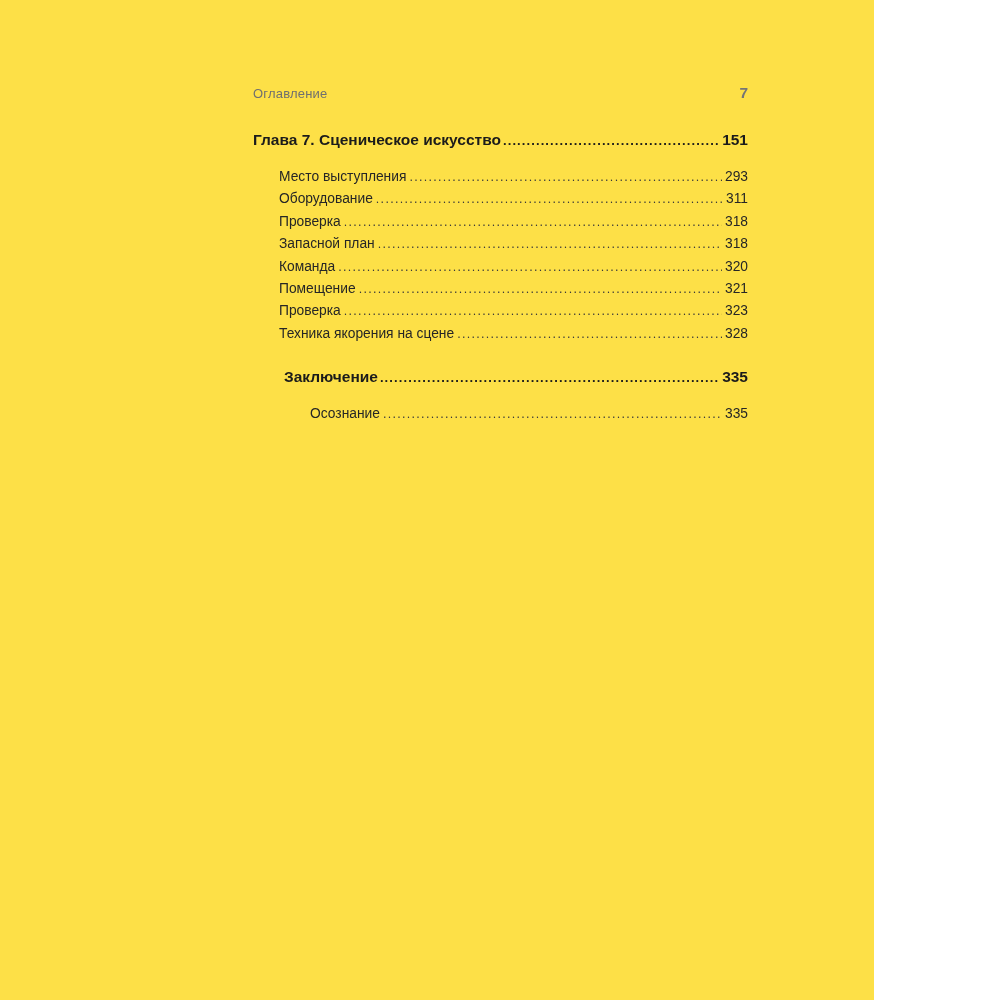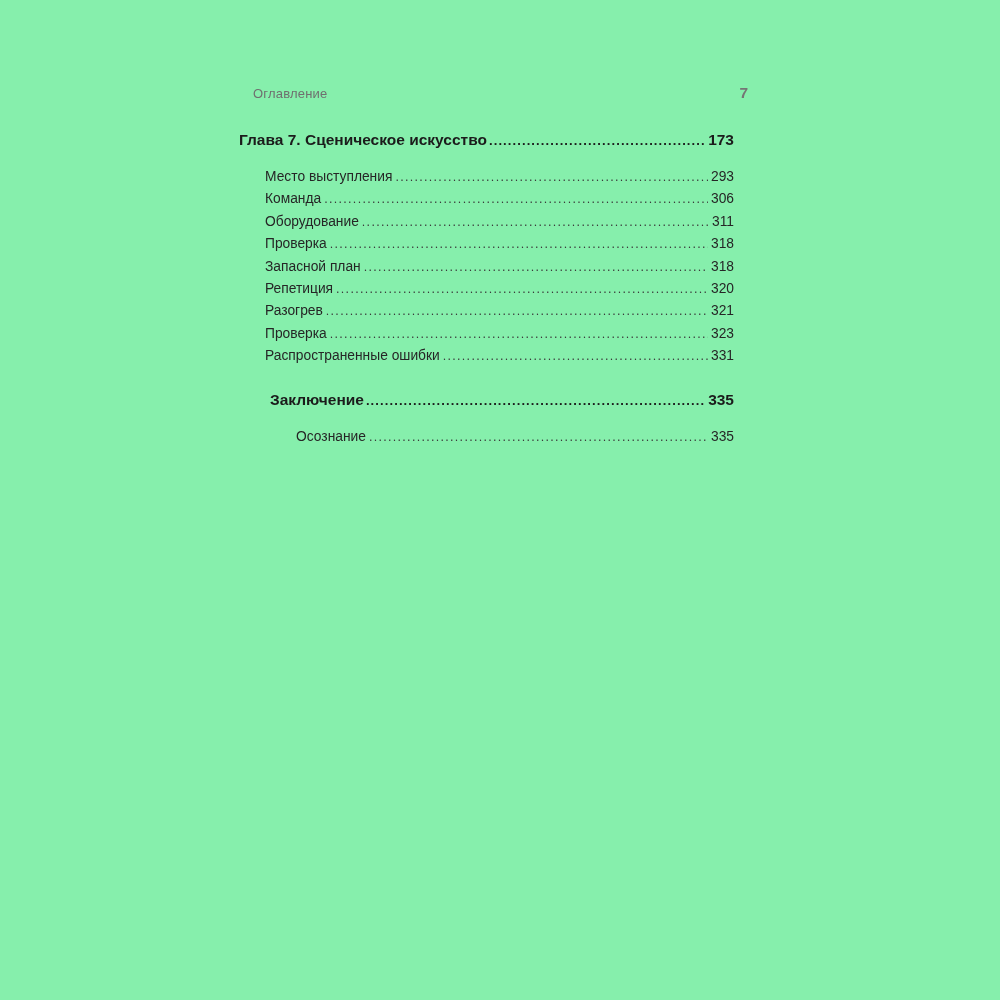--- a/index.html
+++ b/index.html
@@ -1,27 +1,27 @@
 <!DOCTYPE html>
 <html><head>
 <meta charset="utf-8">
 <style>
   * { margin: 0; padding: 0; box-sizing: border-box; }
   html, body { width: 1000px; height: 1000px; background: #ffffff; overflow: hidden;
     font-family: "Liberation Sans", "DejaVu Sans", sans-serif; }
-  .page { position: relative; width: 1000px; height: 1000px; background: #86efac; }
+  .page { position: relative; width: 874px; height: 1000px; background: #fde047; }
 
   .page-header {
     position: absolute; left: 253px; top: 84px; width: 495px;
     display: flex; justify-content: space-between; align-items: baseline;
   }
   .running-title { font-size: 13px; color: #6f6f6f; letter-spacing: 0.2px; }
   .page-number { font-size: 15.5px; font-weight: bold; color: #757575; }
 
-  .toc { position: absolute; left: 239px; top: 131px; width: 495px; }
+  .toc { position: absolute; left: 253px; top: 131px; width: 495px; }
 
   .toc-row { display: flex; align-items: baseline; width: 100%; }
   .toc-row .label { white-space: nowrap; }
   .toc-row .dots {
     flex: 1 1 auto; overflow: hidden; white-space: nowrap;
     margin: 0 3px; color: #3a3a3a;
   }
   .toc-row .dots::after {
     content: "..................................................................................................................................................................................................";
     letter-spacing: 1.3px; font-size: 12.5px;
@@ -50,35 +50,30 @@
   <div class="page-header">
     <span class="running-title">Оглавление</span>
     <span class="page-number">7</span>
   </div>
 
   <div class="toc" id="toc">
   <section class="toc-section">
     <div class="toc-row heading-row">
       <span class="label">Глава 7. Сценическое искусство</span>
       <span class="dots"></span>
-      <span class="pageno">173</span>
+      <span class="pageno">151</span>
     </div>
     <div class="entries">
   <div class="toc-row entry-row">
     <span class="label">Место выступления</span>
     <span class="dots"></span>
     <span class="pageno">293</span>
   </div>
 
 
-  <div class="toc-row entry-row">
-    <span class="label">Команда</span>
-    <span class="dots"></span>
-    <span class="pageno">306</span>
-  </div>
 
 
   <div class="toc-row entry-row">
     <span class="label">Оборудование</span>
     <span class="dots"></span>
     <span class="pageno">311</span>
   </div>
 
   <div class="toc-row entry-row">
     <span class="label">Проверка</span>
@@ -86,44 +81,44 @@
     <span class="pageno">318</span>
   </div>
 
   <div class="toc-row entry-row">
     <span class="label">Запасной план</span>
     <span class="dots"></span>
     <span class="pageno">318</span>
   </div>
 
   <div class="toc-row entry-row">
-    <span class="label">Репетиция</span>
+    <span class="label">Команда</span>
     <span class="dots"></span>
     <span class="pageno">320</span>
   </div>
 
   <div class="toc-row entry-row">
-    <span class="label">Разогрев</span>
+    <span class="label">Помещение</span>
     <span class="dots"></span>
     <span class="pageno">321</span>
   </div>
 
   <div class="toc-row entry-row">
     <span class="label">Проверка</span>
     <span class="dots"></span>
     <span class="pageno">323</span>
   </div>
 
 
+  <div class="toc-row entry-row">
+    <span class="label">Техника якорения на сцене</span>
+    <span class="dots"></span>
+    <span class="pageno">328</span>
+  </div>
 
-  <div class="toc-row entry-row">
-    <span class="label">Распространенные ошибки</span>
-    <span class="dots"></span>
-    <span class="pageno">331</span>
-  </div>
 </div>
   </section>
 
   <section class="toc-section">
     <div class="toc-row heading-row">
       <span class="label">Заключение</span>
       <span class="dots"></span>
       <span class="pageno">335</span>
     </div>
     <div class="entries">

